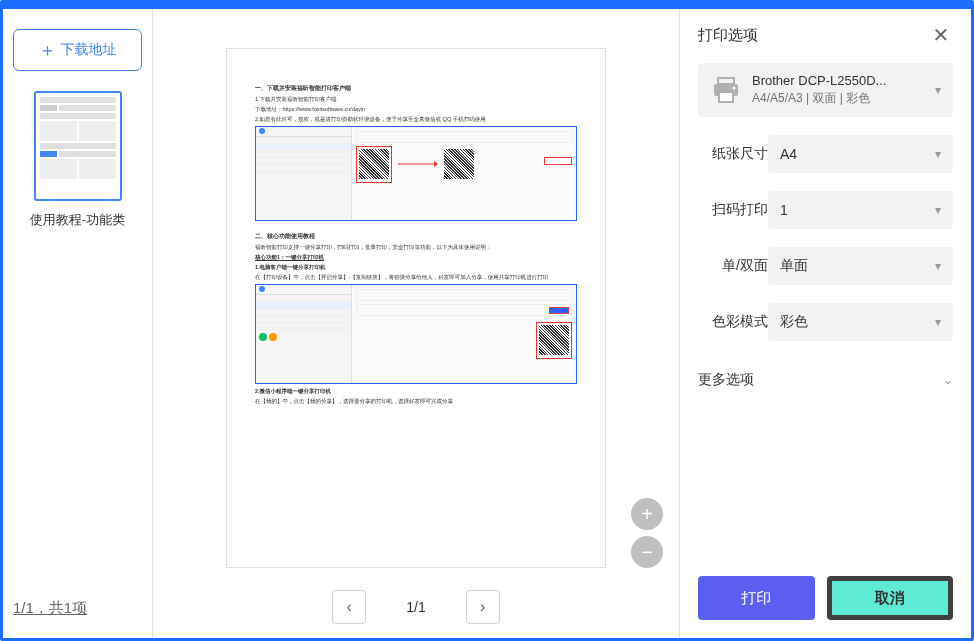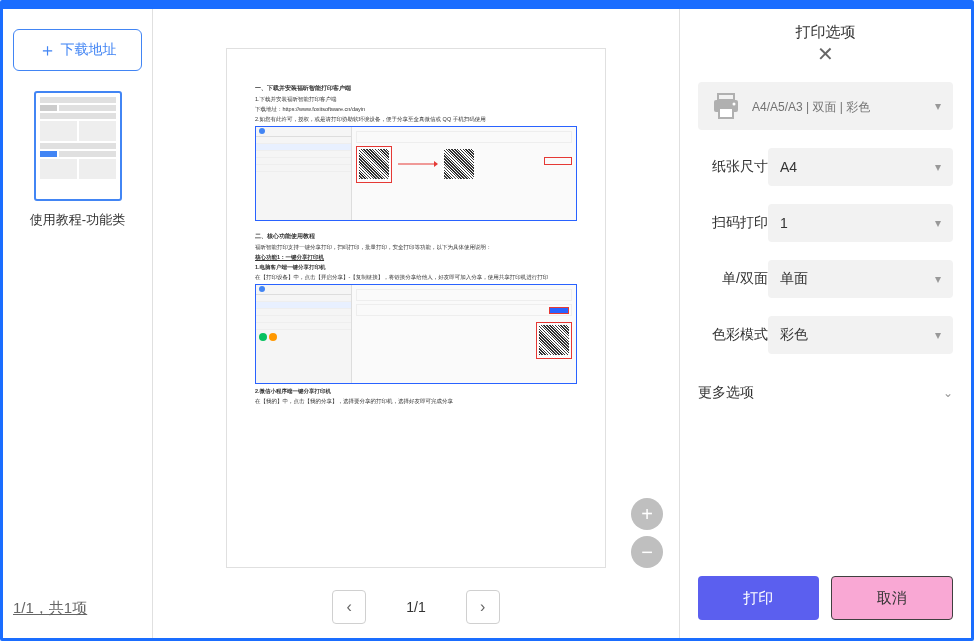--- a/index.html
+++ b/index.html
@@ -33,42 +33,42 @@
 
 .zoom-controls { position: absolute; right: 16px; bottom: 70px; display: flex; flex-direction: column; gap: 6px; }
 .zoom-btn { width: 32px; height: 32px; border-radius: 50%; background: #bfbfbf; color: #fff; border: none; font-size: 20px; cursor: pointer; display: flex; align-items: center; justify-content: center; }
 
 .page-nav { display: flex; align-items: center; justify-content: center; gap: 40px; padding: 14px 0; }
 .nav-btn { width: 34px; height: 34px; border: 1px solid #d0d0d0; border-radius: 4px; background: #fff; cursor: pointer; display: flex; align-items: center; justify-content: center; color: #666; font-size: 16px; }
 .page-indicator { font-size: 14px; color: #333; }
 
 
 .right-panel { width: 292px; border-left: 1px solid #e0e0e0; display: flex; flex-direction: column; padding: 0; }
-.panel-header { display: flex; align-items: center; justify-content: flex-end; padding: 14px 18px 8px; flex-direction: column; }
+.panel-header { display: flex; align-items: center; justify-content: space-between; padding: 14px 18px 8px; }
 .panel-title { font-size: 15px; color: #333; }
 .close-btn { background: none; border: none; font-size: 20px; color: #666; cursor: pointer; width: 24px; height: 24px; }
 
 .printer-select { margin: 8px 18px 18px; background: #f2f2f2; border-radius: 4px; padding: 10px 12px; display: flex; align-items: center; gap: 10px; cursor: pointer; }
 .printer-icon { width: 32px; height: 28px; }
 .printer-icon svg { width: 100%; height: 100%; }
 .printer-info { flex: 1; overflow: hidden; }
 .printer-name { font-size: 13px; color: #333; white-space: nowrap; overflow: hidden; text-overflow: ellipsis; }
 .printer-desc { font-size: 12px; color: #737373; margin-top: 2px; }
 .chevron { color: #999; font-size: 12px; }
 
 .option-row { display: flex; align-items: center; padding: 0 18px; margin-bottom: 18px; text-align: right; }
 .option-label { width: 70px; font-size: 14px; color: #333; }
 .option-select { flex: 1; height: 38px; background: #f2f2f2; border: none; border-radius: 4px; padding: 0 12px; font-size: 14px; color: #333; display: flex; align-items: center; justify-content: space-between; cursor: pointer; }
 
 .more-options { padding: 12px 18px; display: flex; align-items: center; justify-content: space-between; cursor: pointer; font-size: 14px; color: #333; }
 
 .panel-footer { margin-top: auto; padding: 18px; display: flex; gap: 12px; }
 .btn { flex: 1; height: 44px; border-radius: 4px; font-size: 15px; cursor: pointer; border: none; }
 .btn-primary { background: #5b5fef; color: #fff; }
-.btn-secondary { background: #f9a8d4; border: 1px solid #404040; color: #333; }
+.btn-secondary { background: #5eead4; border: 5px solid #404040; color: #333; font-weight: bold; }
 </style>
 </head>
 <body>
 
 <div class="titlebar"></div>
 <div class="main-content">
 
   <div class="sidebar">
     <button class="add-file-btn">
       <span class="plus">＋</span>
@@ -203,20 +203,21 @@
     <div class="printer-select">
       <div class="printer-icon">
         <svg viewBox="0 0 32 28">
             <rect x="8" y="2" width="16" height="6" fill="none" stroke="#b0b0b0" stroke-width="2"></rect>
             <rect x="4" y="8" width="24" height="12" rx="2" fill="#b0b0b0"></rect>
             <rect x="9" y="16" width="14" height="10" fill="#fff" stroke="#b0b0b0" stroke-width="2"></rect>
             <circle cx="24" cy="12" r="1.5" fill="#fff"></circle>
           </svg>
       </div>
       <div class="printer-info">
+        <div class="printer-name">Brother DCP-L2550D...</div>
         <div class="printer-desc">A4/A5/A3 | 双面 | 彩色</div>
       </div>
       <span class="chevron">▾</span>
     </div>
 
     <div class="option-row">
       <span class="option-label">纸张尺寸</span>
       <div class="option-select">
         <span>A4</span>
         <span class="chevron">▾</span>

